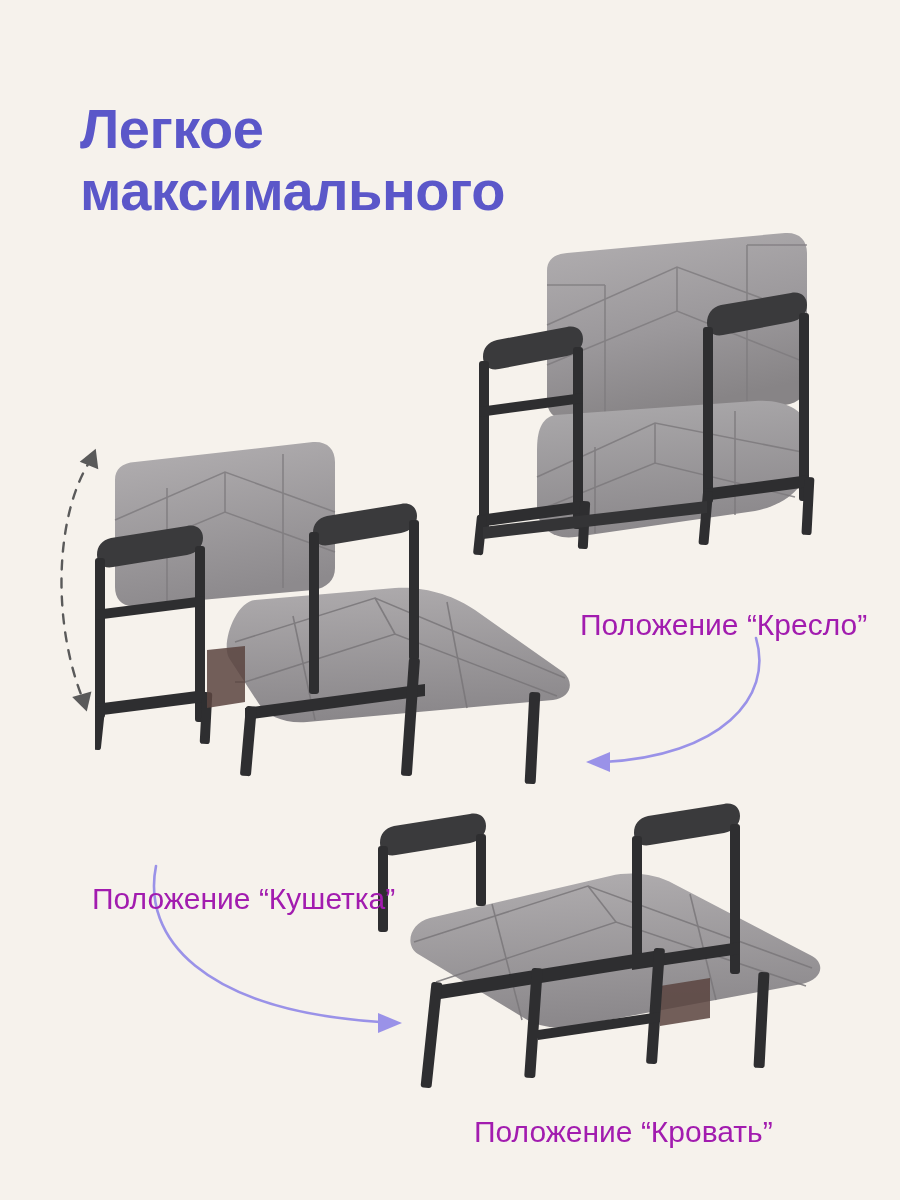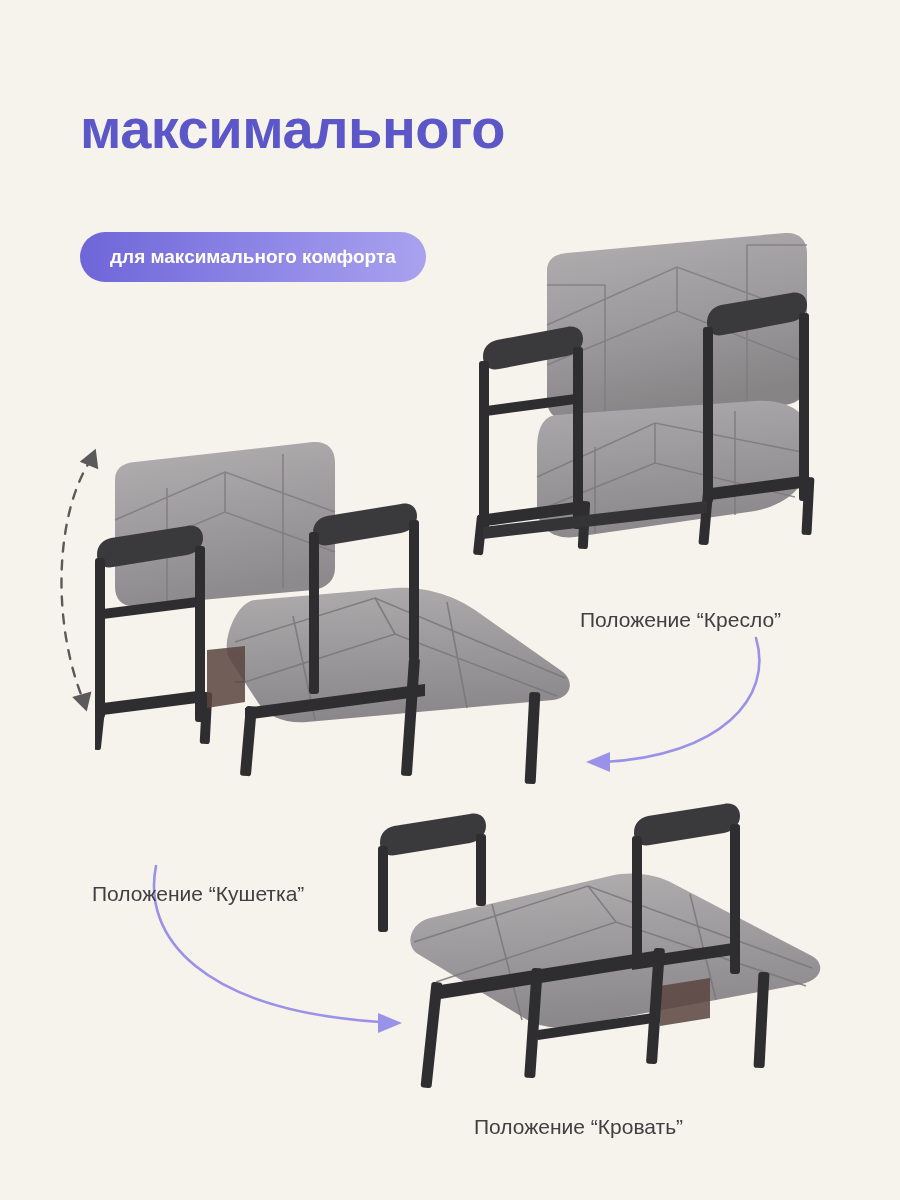--- a/index.html
+++ b/index.html
@@ -50,22 +50,22 @@
     color: #ffffff;
     font-size: 19px;
     font-weight: bold;
     white-space: nowrap;
     box-sizing: border-box;
   }
 
   
   .caption {
     position: absolute;
-    font-size: 21px;
-    color: #404040;
+    font-size: 30px;
+    color: #a21caf;
     white-space: nowrap;
   }
   #cap-chair  { left: 580px; top: 608px; }
   #cap-couch  { left: 92px;  top: 838px; margin-top: 44px; }
   #cap-bed    { left: 474px; top: 1115px; text-align: center; }
 
   
   .figure { position: absolute; }
   #fig-chair { left: 455px; top: 215px; width: 400px; height: 370px; }
   #fig-couch { left: 95px;  top: 420px; width: 520px; height: 380px; }
@@ -79,26 +79,24 @@
   #arrow-chair-couch { left: 560px; top: 630px; width: 220px; height: 160px; }
   #arrow-couch-bed   { left: 140px; top: 860px; width: 280px; height: 190px; }
   .arrow svg { display: block; width: 100%; height: 100%; }
 </style>
 </head>
 <body>
 
 <div class="stage">
 
   <h1 class="headline">
+    <span class="line">Легкое</span>
     <span class="line">максимального</span>
   </h1>
 
-  <div class="subtitle-pill">
-    <span>для максимального комфорта</span>
-  </div>
 
   <div class="figure" id="fig-chair">
     <svg viewBox="0 0 400 370" xmlns="http://www.w3.org/2000/svg">
       <defs>
         <linearGradient id="gFabA" x1="0" y1="0" x2="0.3" y2="1">
           <stop offset="0%" stop-color="#b2afb1"></stop>
           <stop offset="60%" stop-color="#9b989b"></stop>
           <stop offset="100%" stop-color="#878486"></stop>
         </linearGradient>
         <linearGradient id="gFabB" x1="0" y1="0" x2="0.2" y2="1">

